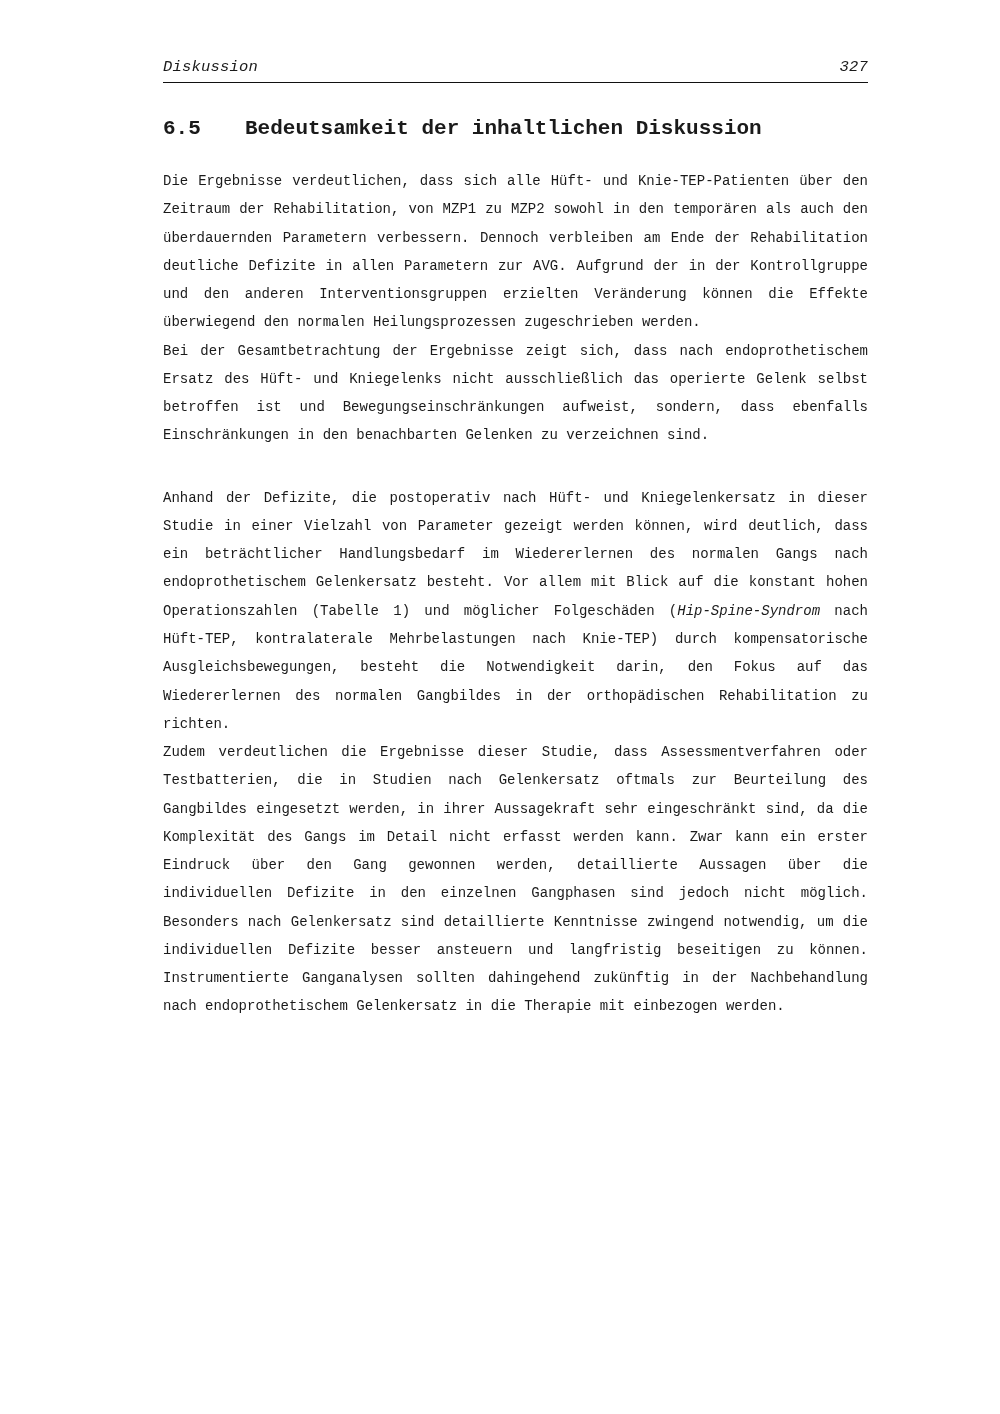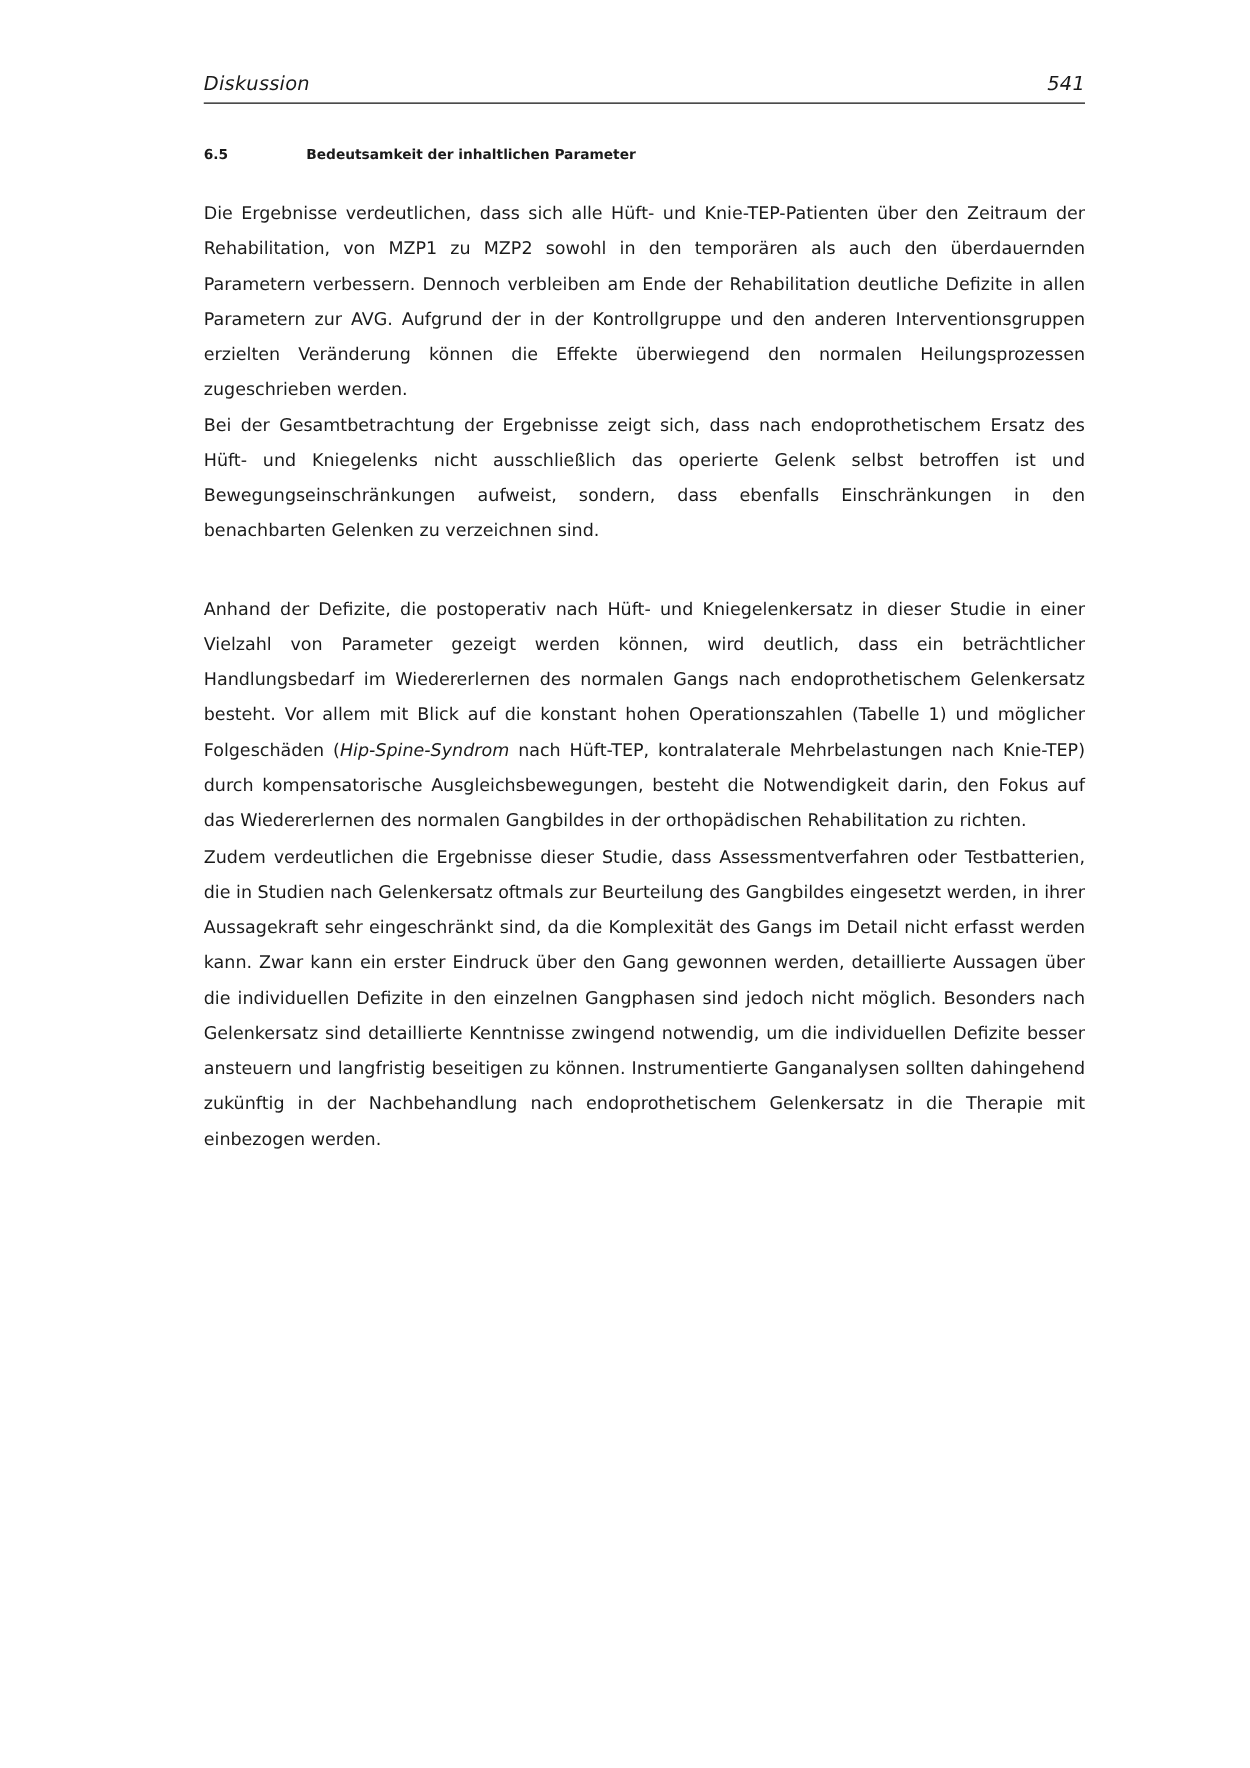--- a/index.html
+++ b/index.html
@@ -16,39 +16,40 @@
     overflow: hidden;
   }
   .page {
     position: absolute;
     left: 0;
     top: 0;
     width: 1000px;
     height: 1172px;
     box-sizing: border-box;
     padding: 58px 132px 0 163px;
+    font-family: Liberation Mono, monospace;
   }
   .header {
     display: flex;
     justify-content: space-between;
     align-items: baseline;
     font-style: italic;
     font-size: 15.5px;
     letter-spacing: 0.2px;
     padding-bottom: 6px;
   }
   .header-rule {
     border-bottom: 1.6px solid #111;
     width: 100%;
     margin-bottom: 34px;
   }
   .section-heading {
     display: flex;
     font-weight: bold;
-    font-size: 11px;
+    font-size: 21px;
     margin-bottom: 27px;
   }
   .section-heading .num {
     width: 82px;
     flex: 0 0 82px;
   }
   p.body {
     font-size: 14px;
     line-height: 2.02;
     text-align: justify;
@@ -66,27 +67,27 @@
     font-style: italic;
   }
 </style>
 </head>
 <body>
 
 <div class="page">
 
   <div class="header">
     <span>Diskussion</span>
-    <span>541</span>
+    <span>327</span>
   </div>
   <div class="header-rule"></div>
 
   <div class="section-heading">
     <span class="num">6.5</span>
-    <span>Bedeutsamkeit der inhaltlichen Parameter</span>
+    <span>Bedeutsamkeit der inhaltlichen Diskussion</span>
   </div>
 
   <p class="body">Die Ergebnisse verdeutlichen, dass sich alle Hüft- und Knie-TEP-Patienten über den Zeitraum der Rehabilitation, von MZP1 zu MZP2 sowohl in den temporären als auch den überdauernden Parametern verbessern. Dennoch verbleiben am Ende der Rehabilitation deutliche Defizite in allen Parametern zur AVG. Aufgrund der in der Kontrollgruppe und den anderen Interventionsgruppen erzielten Veränderung können die Effekte überwiegend den normalen Heilungsprozessen zugeschrieben werden.</p>
 
   <p class="body">Bei der Gesamtbetrachtung der Ergebnisse zeigt sich, dass nach endoprothetischem Ersatz des Hüft- und Kniegelenks nicht ausschließlich das operierte Gelenk selbst betroffen ist und Bewegungseinschränkungen aufweist, sondern, dass ebenfalls Einschränkungen in den benachbarten Gelenken zu verzeichnen sind.</p>
 
   <div class="spacer"></div>
 
   <p class="body"><span>Anhand der Defizite, die postoperativ nach Hüft- und Kniegelenkersatz in dieser Studie in einer Vielzahl von Parameter gezeigt werden können, wird deutlich, dass ein beträchtlicher Handlungsbedarf im Wiedererlernen des normalen Gangs nach endoprothetischem Gelenkersatz besteht. Vor allem mit Blick auf die konstant hohen Operationszahlen (Tabelle 1) und möglicher Folgeschäden (</span><span class="ital">Hip-Spine-Syndrom</span><span> nach Hüft-TEP, kontralaterale Mehrbelastungen nach Knie-TEP) durch kompensatorische Ausgleichsbewegungen, besteht die Notwendigkeit darin, den Fokus auf das Wiedererlernen des normalen Gangbildes in der orthopädischen Rehabilitation zu richten.</span></p>
 

